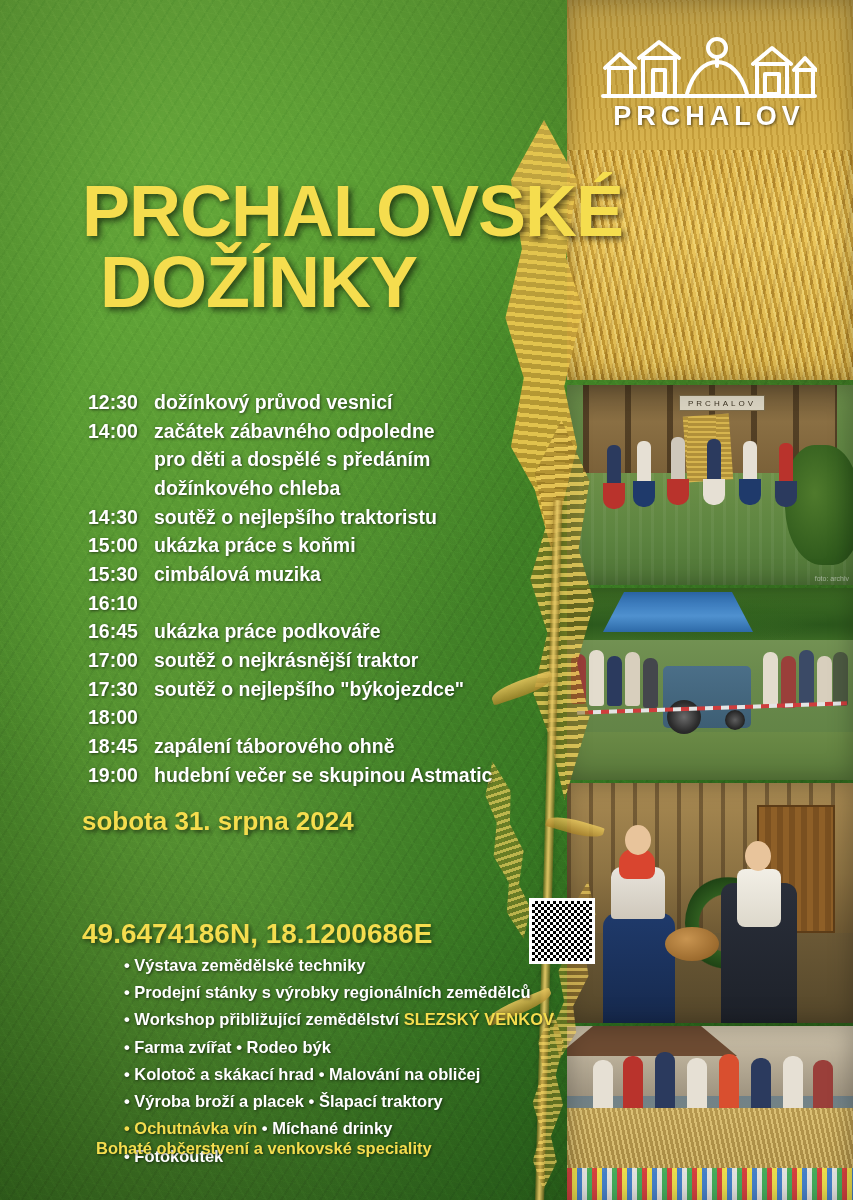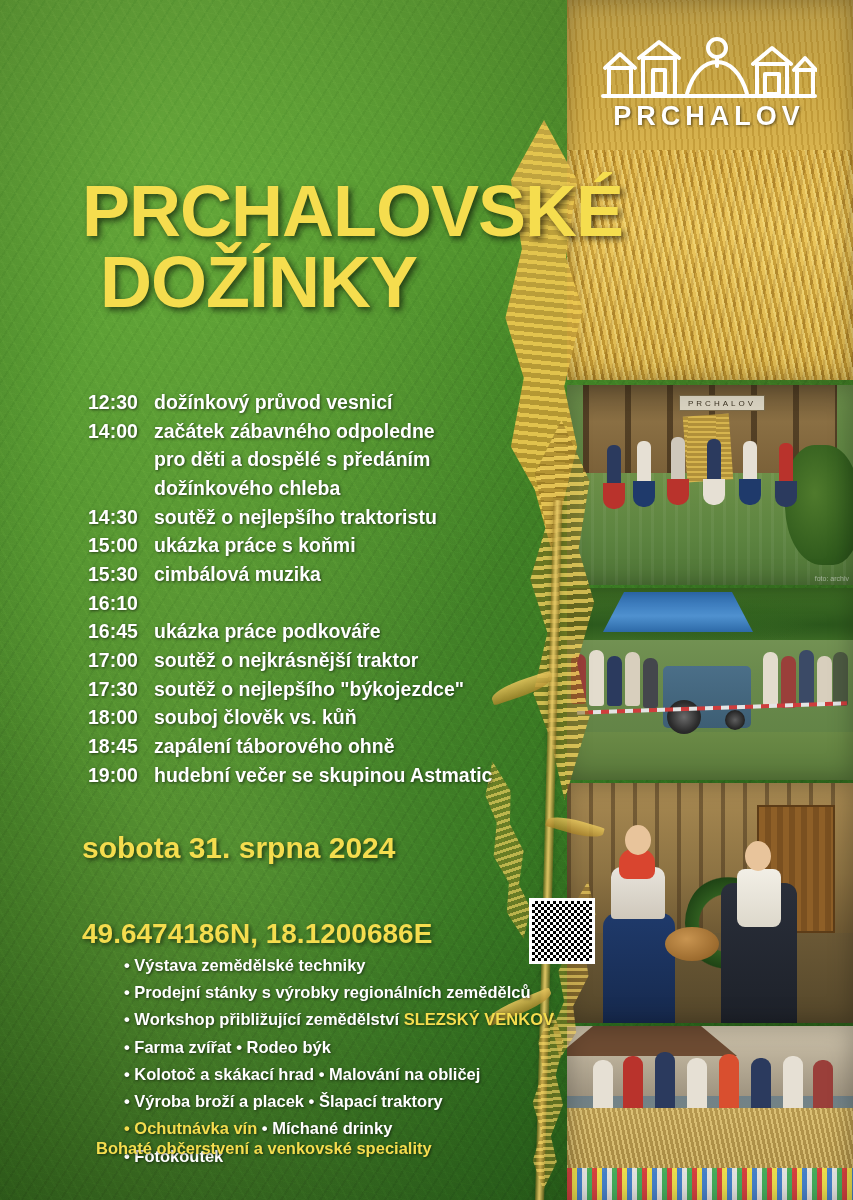--- a/index.html
+++ b/index.html
@@ -297,22 +297,22 @@
     color:#ffffff;
   }
   .sched-row { display:flex; font-size:19.5px; line-height:1.47; font-weight:bold;
     text-shadow: 1px 1px 3px rgba(0,0,0,0.6); }
   .sched-time { width:66px; flex:0 0 66px; }
   .sched-desc { flex:1; }
   .sched-cont { margin-left:66px; font-size:19.5px; line-height:1.47; font-weight:bold;
     text-shadow: 1px 1px 3px rgba(0,0,0,0.6); color:#fff; }
 
   .date-line {
-    position:absolute; left:82px; top:831px;
-    color:#f5dd4e; font-size:30px; font-weight:bold;
+    position:absolute; left:82px; top:806px;
+    color:#f5dd4e; font-size:26px; font-weight:bold;
     text-shadow: 2px 2px 4px rgba(0,0,0,0.6);
   }
   .place-line {
     position:absolute; left:82px; top:856px;
     color:#f5dd4e; font-size:32px; font-weight:bold;
     text-shadow: 2px 2px 4px rgba(0,0,0,0.6);
   }
   .gps-line {
     position:absolute; left:82px; top:918px;
     color:#f5dd4e; font-size:28px; font-weight:bold;
@@ -522,21 +522,20 @@
     <div class="sched-row">
       <div class="sched-time">17:00</div>
       <div class="sched-desc">soutěž o nejkrásnější traktor</div>
     </div>
     <div class="sched-row">
       <div class="sched-time">17:30</div>
       <div class="sched-desc">soutěž o nejlepšího "býkojezdce"</div>
     </div>
     <div class="sched-row">
       <div class="sched-time">18:00</div>
-      <div class="sched-desc">souboj člověk vs. kůň</div>
     </div>
     <div class="sched-row">
       <div class="sched-time">18:45</div>
       <div class="sched-desc">zapálení táborového ohně</div>
     </div>
     <div class="sched-row">
       <div class="sched-time">19:00</div>
       <div class="sched-desc">hudební večer se skupinou Astmatic</div>
     </div>
   </div>

